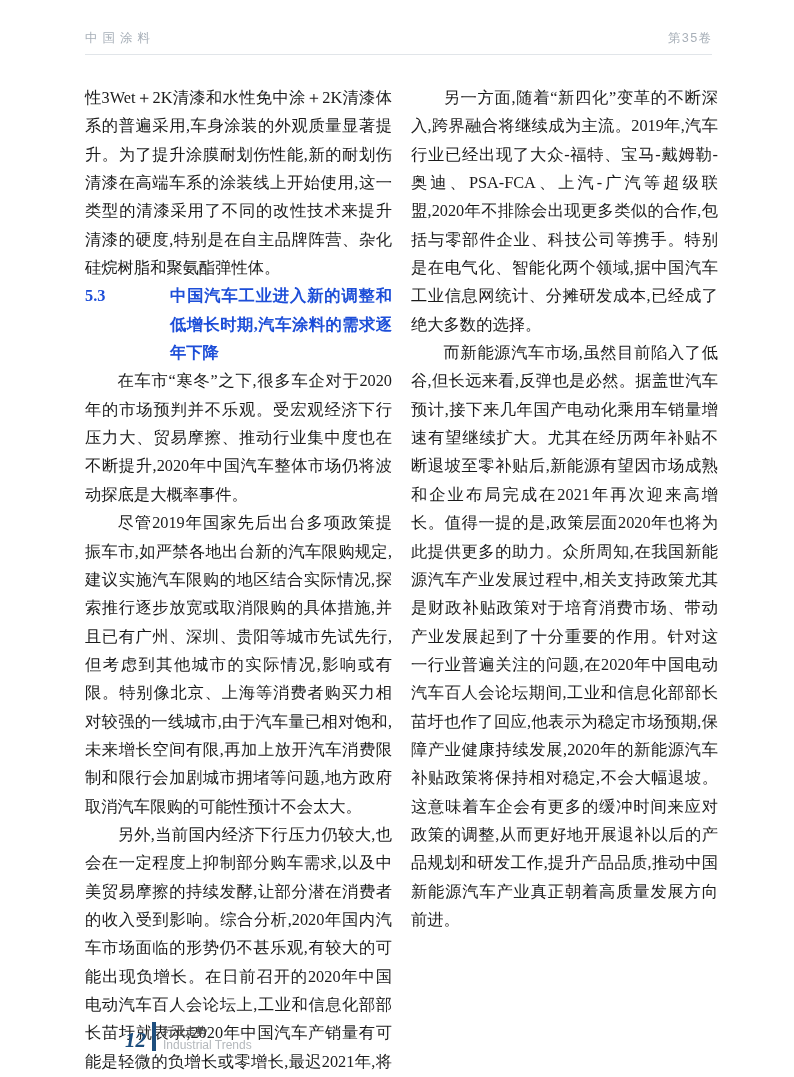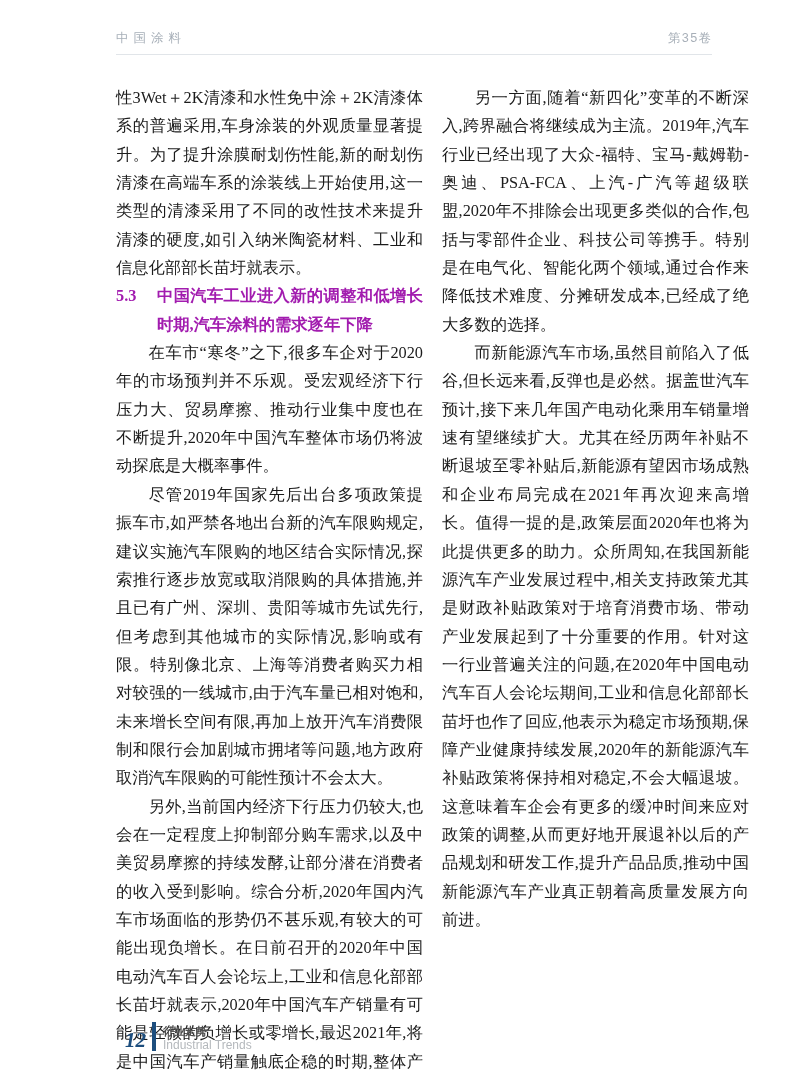--- a/index.html
+++ b/index.html
@@ -1,42 +1,42 @@
 <!DOCTYPE html>
 <html><head>
 <meta charset="utf-8">
 <style>
   html,body{margin:0;padding:0;background:#ffffff;}
   .page{
     width:794px;height:1077px;box-sizing:border-box;
-    padding:30px 82px 0 116px;position:relative;background:#fff;
+    padding:30px 82px 0 85px;position:relative;background:#fff;
     font-family:"Liberation Serif","DejaVu Serif",serif;
     overflow:hidden;
   }
   .header{
     display:flex;justify-content:space-between;align-items:flex-end;
     font-family:"Liberation Sans","DejaVu Sans",sans-serif;
     font-size:12.5px;color:#a7afb8;
     padding-bottom:7px;border-bottom:1px solid #e1e5e9;
   }
   .journal-title{letter-spacing:5px;}
   .volume{letter-spacing:1px;font-family:Liberation Mono, monospace;}
   .columns{display:flex;gap:19px;margin-top:29px;}
   .col{
     width:307px;flex:none;
     font-size:16.3px;line-height:28.35px;
     text-align:justify;color:#1b1b1b;
   }
   .col p{margin:0;}
   p.indent{text-indent:2em;}
   .heading{
-    color:#a21caf;font-weight:700;display:flex;
+    color:#1d4ed8;font-weight:700;display:flex;
   }
   .h-num{width:41px;flex:none;}
-  .h-text{flex:1;text-align:justify;}
+  .h-text{flex:1;text-align:justify;margin-left:44px;}
   .footer{
     position:absolute;left:85px;bottom:26px;
     display:flex;align-items:flex-end;height:32px;margin-left:40px;
   }
   .page-num{
     font-family:"Liberation Serif","DejaVu Serif",serif;
     font-style:italic;font-weight:700;font-size:21px;
     color:#1d4e7e;align-self:flex-end;line-height:22px;
   }
   .footer-bar{
@@ -56,33 +56,33 @@
 <div class="page">
 
   <div class="header">
     <span class="journal-title">中国涂料</span>
     <span class="volume">第35卷</span>
   </div>
 
   <div class="columns">
 
     <div class="col">
-      <p>性3Wet＋2K清漆和水性免中涂＋2K清漆体系的普遍采用,车身涂装的外观质量显著提升。为了提升涂膜耐划伤性能,新的耐划伤清漆在高端车系的涂装线上开始使用,这一类型的清漆采用了不同的改性技术来提升清漆的硬度,如引入纳米陶瓷材料、工业和信息化部部长苗圩就表示。</p>
+      <p>性3Wet＋2K清漆和水性免中涂＋2K清漆体系的普遍采用,车身涂装的外观质量显著提升。为了提升涂膜耐划伤性能,新的耐划伤清漆在高端车系的涂装线上开始使用,这一类型的清漆采用了不同的改性技术来提升清漆的硬度,特别是在自主品牌阵营、杂化硅烷树脂和聚氨酯弹性体。</p>
       <div class="heading">
         <span class="h-num">5.3</span>
         <span class="h-text">中国汽车工业进入新的调整和低增长时期,汽车涂料的需求逐年下降</span>
       </div>
       <p class="indent">在车市“寒冬”之下,很多车企对于2020年的市场预判并不乐观。受宏观经济下行压力大、贸易摩擦、推动行业集中度也在不断提升,2020年中国汽车整体市场仍将波动探底是大概率事件。</p>
       <p class="indent">尽管2019年国家先后出台多项政策提振车市,如严禁各地出台新的汽车限购规定,建议实施汽车限购的地区结合实际情况,探索推行逐步放宽或取消限购的具体措施,并且已有广州、深圳、贵阳等城市先试先行,但考虑到其他城市的实际情况,影响或有限。特别像北京、上海等消费者购买力相对较强的一线城市,由于汽车量已相对饱和,未来增长空间有限,再加上放开汽车消费限制和限行会加剧城市拥堵等问题,地方政府取消汽车限购的可能性预计不会太大。</p>
       <p class="indent">另外,当前国内经济下行压力仍较大,也会在一定程度上抑制部分购车需求,以及中美贸易摩擦的持续发酵,让部分潜在消费者的收入受到影响。综合分析,2020年国内汽车市场面临的形势仍不甚乐观,有较大的可能出现负增长。在日前召开的2020年中国电动汽车百人会论坛上,工业和信息化部部长苗圩就表示,2020年中国汽车产销量有可能是轻微的负增长或零增长,最迟2021年,将是中国汽车产销量触底企稳的时期,整体产销规模估计将维持在2 500万辆左右。</p>
 
     </div>
 
     <div class="col">
-      <p class="indent">另一方面,随着“新四化”变革的不断深入,跨界融合将继续成为主流。2019年,汽车行业已经出现了大众-福特、宝马-戴姆勒-奥迪、PSA-FCA、上汽-广汽等超级联盟,2020年不排除会出现更多类似的合作,包括与零部件企业、科技公司等携手。特别是在电气化、智能化两个领域,通过合作来降低技术难度、分摊研发成本,已经成了绝大多数的选择。</p>
+      <p class="indent">另一方面,随着“新四化”变革的不断深入,跨界融合将继续成为主流。2019年,汽车行业已经出现了大众-福特、宝马-戴姆勒-奥迪、PSA-FCA、上汽-广汽等超级联盟,2020年不排除会出现更多类似的合作,包括与零部件企业、科技公司等携手。特别是在电气化、智能化两个领域,据中国汽车工业信息网统计、分摊研发成本,已经成了绝大多数的选择。</p>
       <p class="indent">而新能源汽车市场,虽然目前陷入了低谷,但长远来看,反弹也是必然。据盖世汽车预计,接下来几年国产电动化乘用车销量增速有望继续扩大。尤其在经历两年补贴不断退坡至零补贴后,新能源有望因市场成熟和企业布局完成在2021年再次迎来高增长。值得一提的是,政策层面2020年也将为此提供更多的助力。众所周知,在我国新能源汽车产业发展过程中,相关支持政策尤其是财政补贴政策对于培育消费市场、带动产业发展起到了十分重要的作用。针对这一行业普遍关注的问题,在2020年中国电动汽车百人会论坛期间,工业和信息化部部长苗圩也作了回应,他表示为稳定市场预期,保障产业健康持续发展,2020年的新能源汽车补贴政策将保持相对稳定,不会大幅退坡。这意味着车企会有更多的缓冲时间来应对政策的调整,从而更好地开展退补以后的产品规划和研发工作,提升产品品质,推动中国新能源汽车产业真正朝着高质量发展方向前进。</p>
 
     </div>
 
   </div>
 
   <div class="footer">
     <span class="page-num">12</span>
     <span class="footer-bar"></span>
     <span class="footer-labels">

